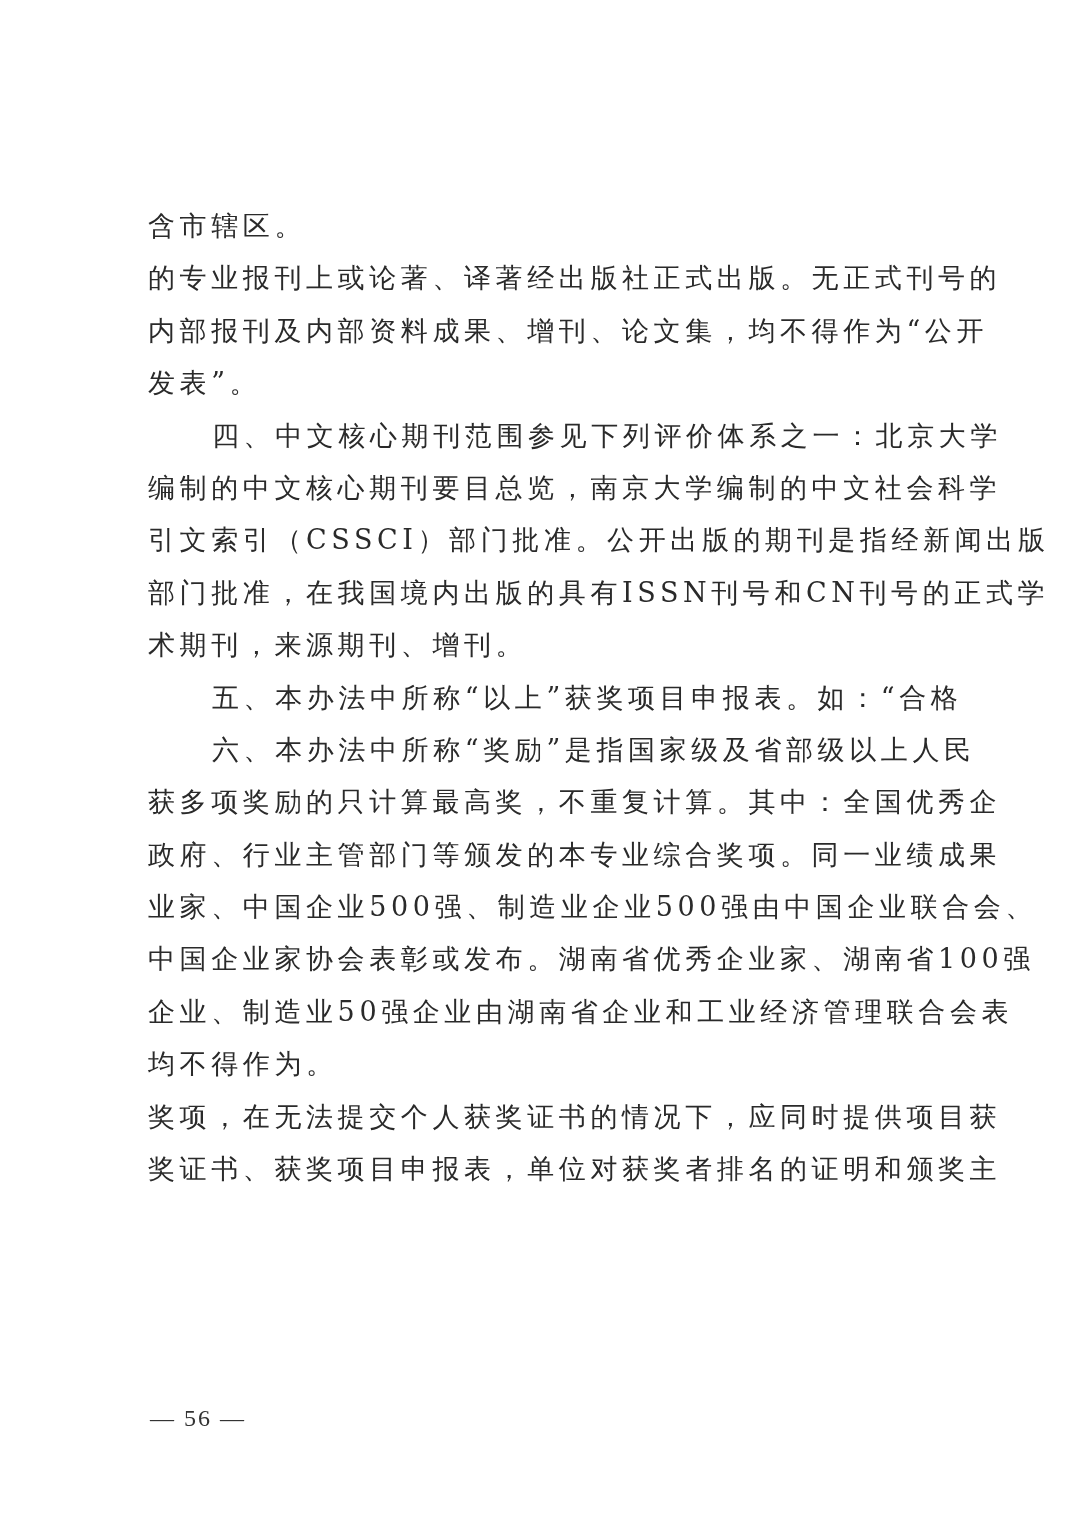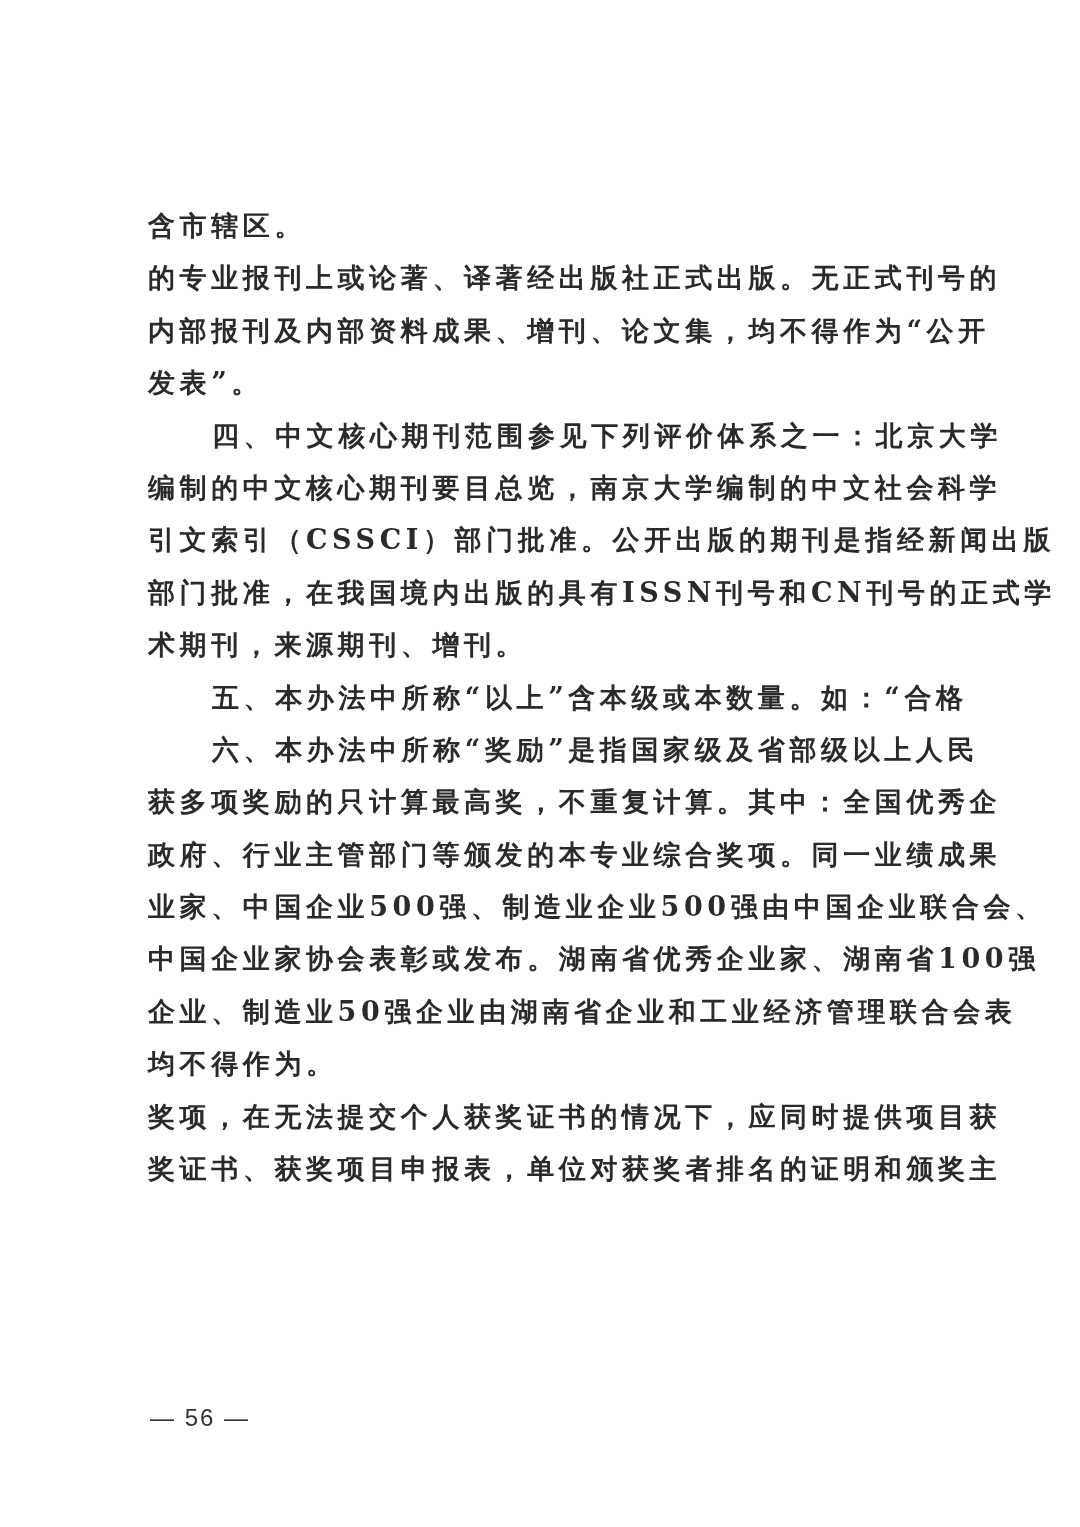--- a/index.html
+++ b/index.html
@@ -13,21 +13,20 @@
       position: relative;
       overflow: hidden;
       font-family: "DejaVu Serif", "Liberation Serif", serif;
       color: #2a2a2a;
     }
     .page {
       position: absolute;
       left: 148px;
       top: 200px;
       width: 800px;
-      font-weight: bold;
     }
     .line {
       height: 52.4px;
       line-height: 52.4px;
       font-size: 27px;
       white-space: nowrap;
       letter-spacing: 4.6px;
       text-align: justify;
       text-align-last: justify;
       width: 798px;
@@ -41,21 +40,21 @@
       width: 734px;
     }
     .page-number {
       position: absolute;
       left: 150px;
       top: 1400px;
       font-size: 24px;
       line-height: 36px;
       color: #333333;
       letter-spacing: 2px;
-      font-family: Liberation Sans, sans-serif;
+      font-family: Liberation Serif, serif;
     }
   </style>
 </head>
 <body>
 
 <div class="page">
 
   <div>
     <div class="line last">含市辖区。</div>
   </div>
@@ -68,21 +67,21 @@
 
   <div>
     <div class="line indent">四、中文核心期刊范围参见下列评价体系之一：北京大学</div>
     <div class="line">编制的中文核心期刊要目总览，南京大学编制的中文社会科学</div>
     <div class="line">引文索引（CSSCI）部门批准。公开出版的期刊是指经新闻出版</div>
     <div class="line">部门批准，在我国境内出版的具有ISSN刊号和CN刊号的正式学</div>
     <div class="line last">术期刊，来源期刊、增刊。</div>
   </div>
 
   <div>
-    <div class="line indent">五、本办法中所称“以上”含本级或本数量。如：“合格</div>
+    <div class="line indent">五、本办法中所称“以上”获奖项目申报表。如：“合格</div>
   </div>
 
   <div>
     <div class="line indent">六、本办法中所称“奖励”是指国家级及省部级以上人民</div>
     <div class="line">获多项奖励的只计算最高奖，不重复计算。其中：全国优秀企</div>
     <div class="line">政府、行业主管部门等颁发的本专业综合奖项。同一业绩成果</div>
     <div class="line">业家、中国企业500强、制造业企业500强由中国企业联合会、</div>
     <div class="line">中国企业家协会表彰或发布。湖南省优秀企业家、湖南省100强</div>
     <div class="line">企业、制造业50强企业由湖南省企业和工业经济管理联合会表</div>
     <div class="line last">均不得作为。</div>

